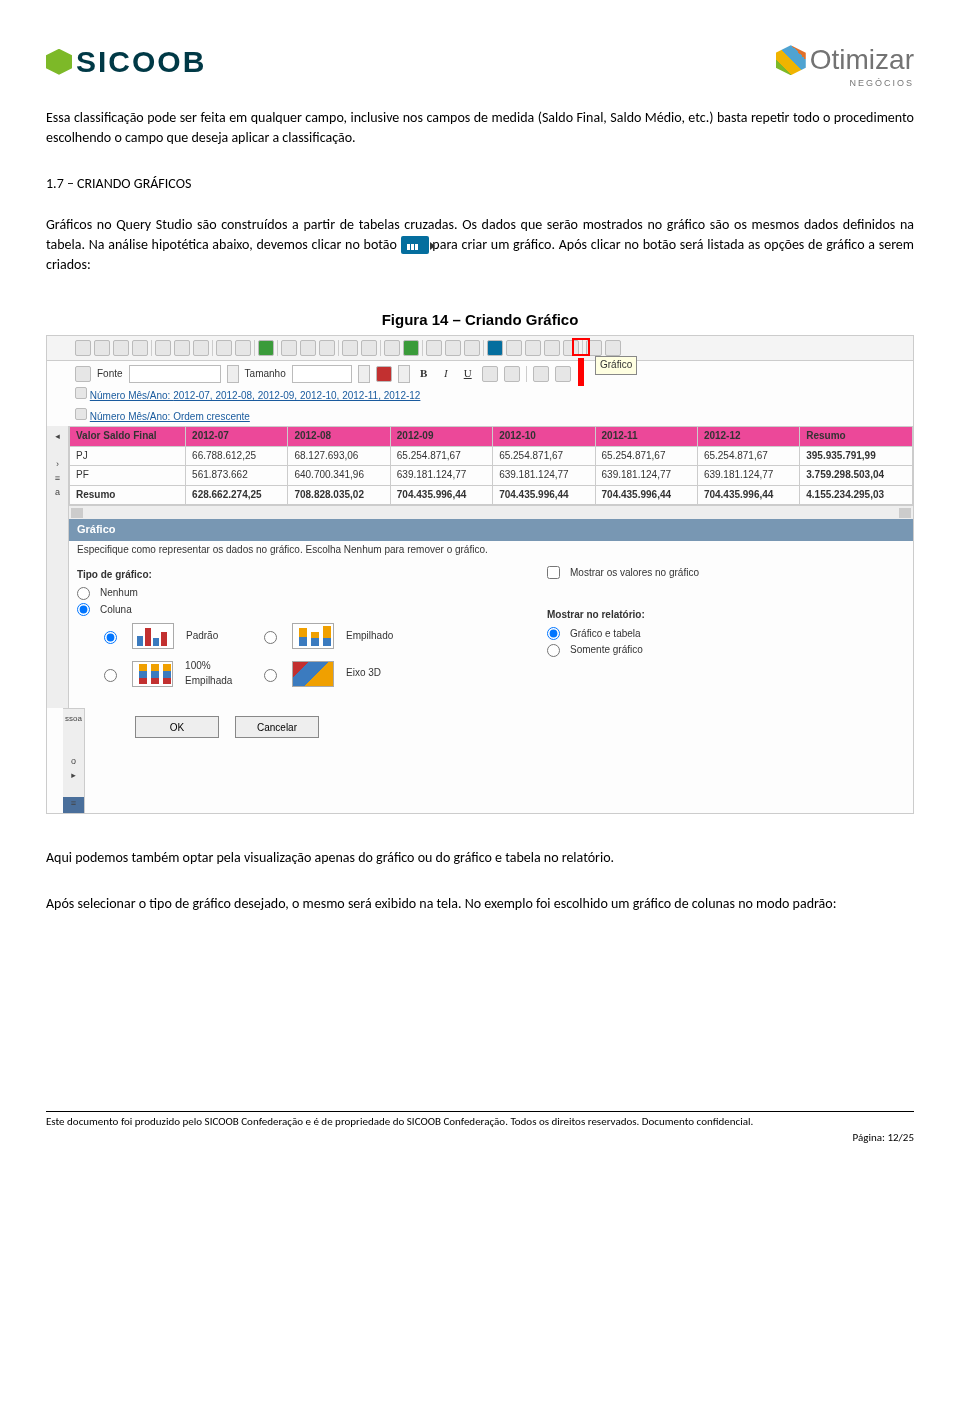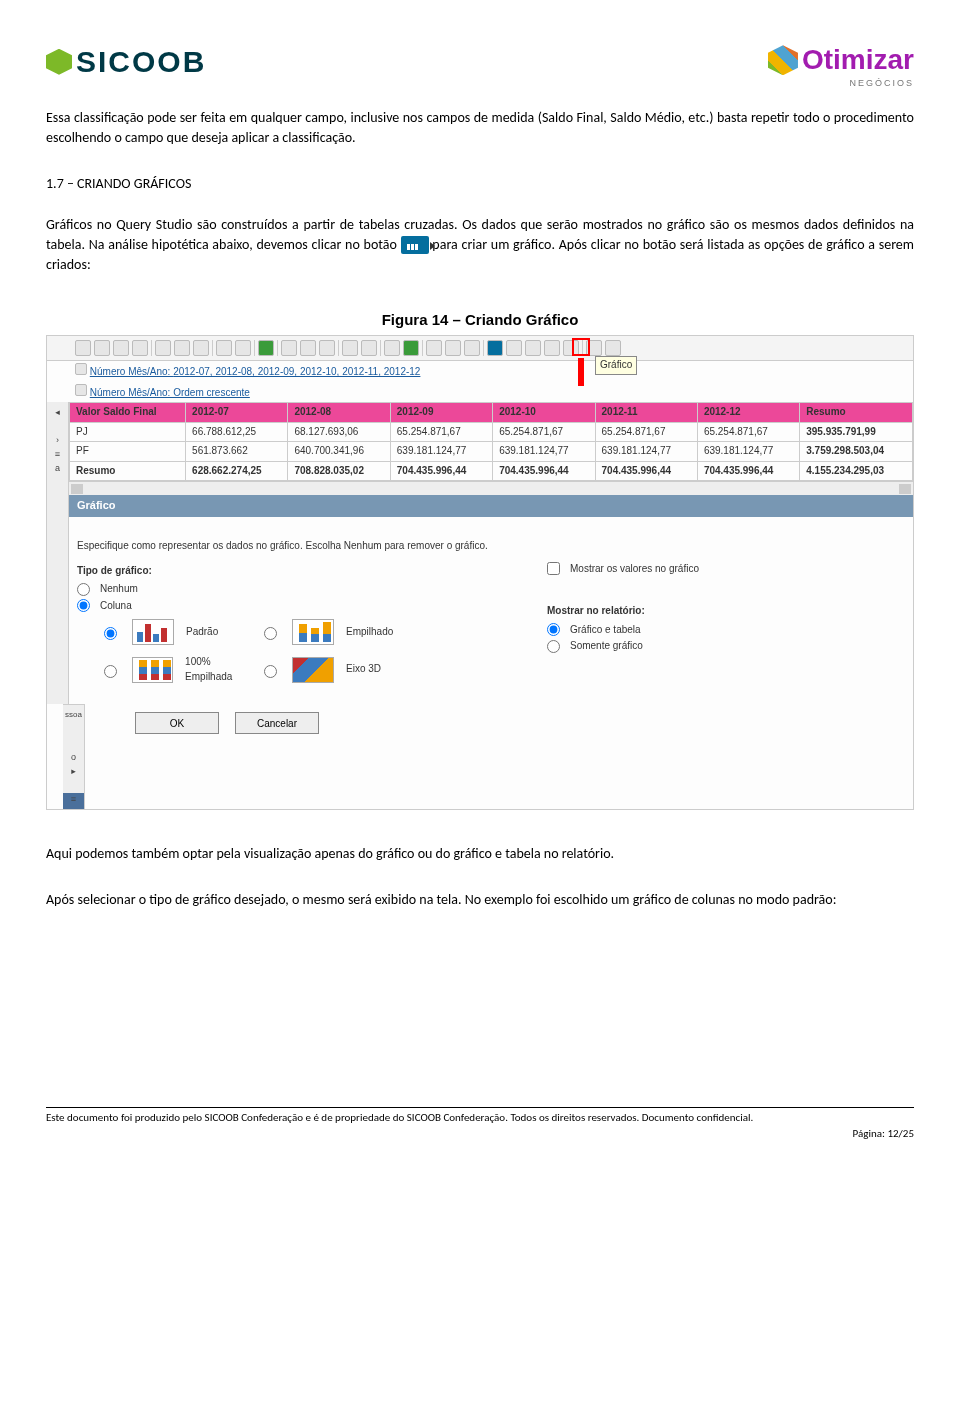--- a/index.html
+++ b/index.html
@@ -19,21 +19,21 @@
     align-items: flex-start;
     margin-bottom: 18px;
   }
   .logo-sicoob { font-family: Arial; font-weight: 900; font-size: 30px; letter-spacing: 2px; color: #003946; display: flex; align-items: center; gap: 4px;}
   .logo-sicoob .badge { width:26px; height:26px; background:#7db928; clip-path: polygon(50% 0,100% 25%,100% 75%,50% 100%,0 75%,0 25%);}
   .logo-otimizar { text-align:right; font-family: Arial;}
   .logo-otimizar .cube { display:inline-block; width:30px; height:30px;
     background: linear-gradient(45deg,#7db928 0 25%,#f0b400 25% 50%,#4fa3d1 50% 75%,#e0702a 75% 100%);
     clip-path: polygon(50% 0,100% 25%,100% 75%,50% 100%,0 75%,0 25%);
     vertical-align: middle; margin-right:4px;}
-  .logo-otimizar .txt { font-size:28px; font-weight:700; color:#a21caf; vertical-align:middle;}
+  .logo-otimizar .txt { font-size:28px; font-weight:400; color:#737373; vertical-align:middle;}
   .logo-otimizar .sub { font-size:9px; color:#777; letter-spacing:2px; margin-top:-4px;}
   .body-text { text-align: justify; margin: 10px 0 26px 0;}
   .section-heading { margin: 22px 0 20px 0;}
   .inline-icon { display:inline-block; width:28px; height:18px; background:#046e9e; position:relative; vertical-align:middle; border-radius:2px;}
   .inline-icon::after{content:"";position:absolute;left:6px;bottom:4px;width:3px;height:6px;background:#fff;box-shadow:4px 0 0 #fff,8px 0 0 #fff;}
   .inline-icon .drop{position:absolute;right:-6px;top:6px;width:0;height:0;border-left:5px solid #333;border-top:4px solid transparent;border-bottom:4px solid transparent;}
   .figure-caption { text-align:center; font-family: Arial; font-weight:700; font-size:15px; margin:34px 0 4px 0;}
   
   .shot { border:1px solid #ccc; background:#fdfdfd; font-family: Tahoma, Verdana, sans-serif; font-size:10px; color:#333;}
   .shot-toolbar { display:flex; gap:3px; flex-wrap:wrap; padding:4px 6px; align-items:center; border-bottom:1px solid #ccc; background:#f4f4f4; position:relative;}
@@ -54,21 +54,21 @@
   .shot-left-col div{ height:14px;}
   .shot-main { flex:1; overflow:hidden;}
   table.data-table { border-collapse:collapse; width:100%; font-size:10px;}
   table.data-table th, table.data-table td { border:1px solid #ccc; padding:2px 6px; text-align:left; white-space:nowrap;}
   table.data-table th { background:#ec4899; font-weight:700;}
   table.data-table tr.summary td { font-weight:700;}
   .scrollbar { height:14px; background:#eee; border-top:1px solid #ccc; display:flex; justify-content:space-between; padding:0 2px; align-items:center;}
   .scrollbar .arr{width:12px;height:10px;background:#ccc;}
   
   .panel-title { background:#7897b3; color:#fff; font-weight:700; padding:3px 8px; font-size:11px;}
-  .panel-desc { padding:22px 8px 2px 8px; font-size:10px;}
+  .panel-desc { padding:2px 8px 2px 8px; font-size:10px;}
   .panel-body { display:flex; padding:4px 8px 10px 8px; gap:90px;}
   .panel-left { width:380px;}
   .panel-right { width:220px;}
   .panel-sub { font-weight:700; font-size:10px; margin:4px 0 4px 0;}
   .opt { display:flex; align-items:center; gap:10px; font-size:10px; margin:2px 0;}
   .opt input{margin:0;}
   .chart-opts { display:flex; flex-wrap:wrap; gap:0; margin-left:22px; margin-top:6px;}
   .chart-opt { width:160px; display:flex; align-items:center; gap:12px; margin-bottom:10px;}
   .chart-thumb { width:42px; height:26px; border:1px solid #aaa; position:relative; background:#fff;}
   .chart-thumb .bar{position:absolute;bottom:2px;width:6px;}
@@ -154,20 +154,39 @@
     <span class="tb-ic"></span>
     <span class="tb-ic"></span>
     <span class="tb-sep"></span>
     <span class="tb-ic"></span>
     <span class="tb-ic"></span>
     <div class="tooltip-arrow"></div>
     <div class="tooltip-shaft"></div>
     <div class="tooltip-label">Gráfico</div>
   </div>
 
+  <div class="fmt-row">
+    <span class="tb-ic"></span>
+    <span>Fonte</span>
+    <input type="text" value="" style="">
+    <span class="dd"></span>
+    <span>Tamanho</span>
+    <input type="text" style="width: 60px;" value="">
+    <span class="dd"></span>
+    <span class="tb-ic" style="background:#c23030;"></span>
+    <span class="dd"></span>
+    <span class="tb-bold">B</span>
+    <span class="tb-bold" style="font-style:italic;font-weight:400;">I</span>
+    <span class="tb-bold" style="text-decoration:underline;font-weight:400;">U</span>
+    <span class="tb-ic"></span>
+    <span class="tb-ic"></span>
+    <span class="tb-sep"></span>
+    <span class="tb-ic"></span>
+    <span class="tb-ic"></span>
+  </div>
 
   <div class="filter-row">
     <span class="tb-ic" style="width:12px;height:12px;display:inline-block;"></span>
     <span class="lnk">
       <span>Número Mês/Ano: </span><span>2012-07, 2012-08, 2012-09, 2012-10, 2012-11, 2012-12</span>
     </span>
   </div>
   <div class="sort-row">
     <span class="tb-ic" style="width:12px;height:12px;display:inline-block;"></span>
     <span class="lnk">Número Mês/Ano: Ordem crescente</span>

